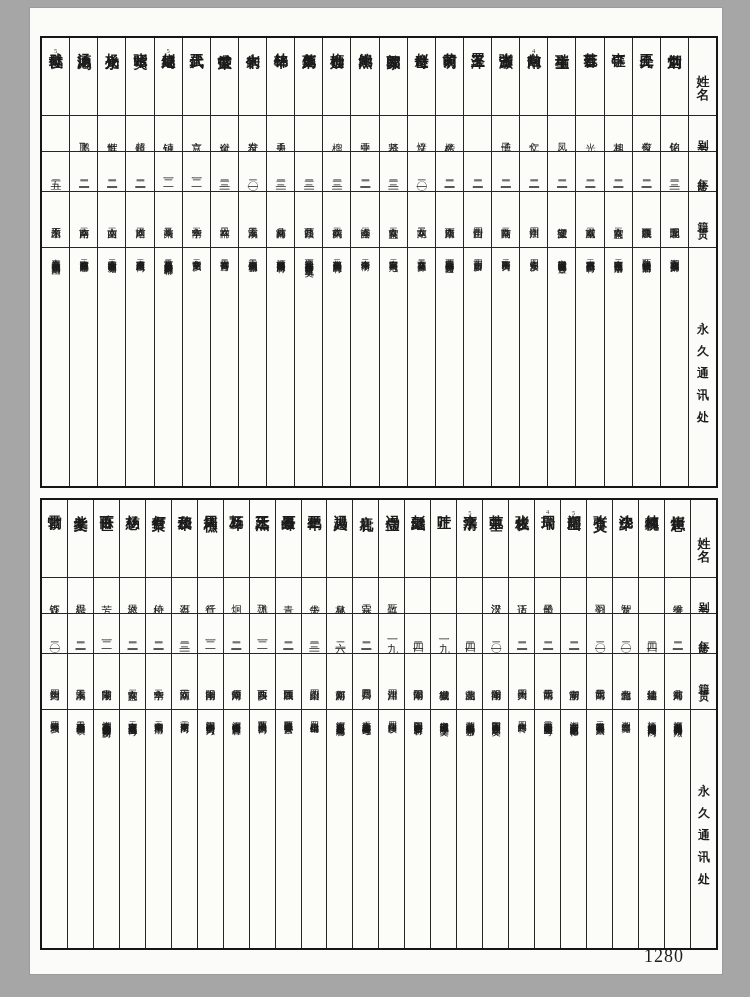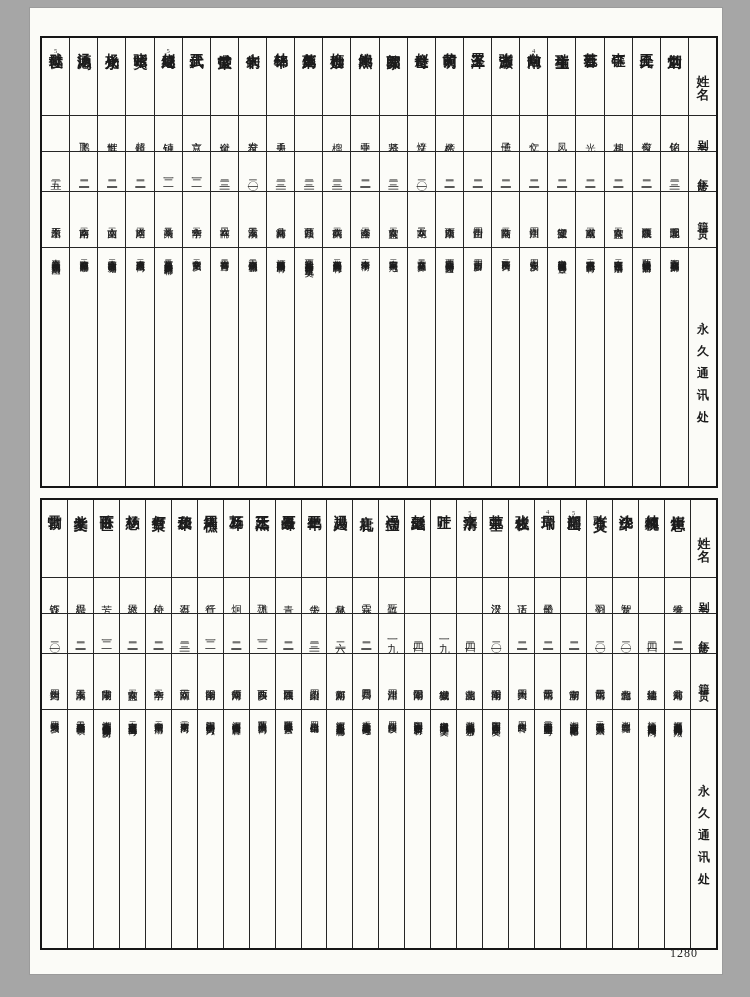--- a/index.html
+++ b/index.html
@@ -39,22 +39,22 @@
   .band-address{flex:1 1 auto;border-bottom:none;justify-content:flex-start;padding-top:4px;}
   .addr{font-size:9px;line-height:11px;height:118px;letter-spacing:0.5px;}
   .annot{font-size:6.5px;line-height:7px;letter-spacing:0;color:#3a3a3a;margin-top:2px;font-weight:normal;}
   .hcell{font-weight:bold;background:#fbfbf7;}
   .hcell.band-name{justify-content:center;padding-top:0;font-size:13px;letter-spacing:12px;}
   .hcell.band-alias{font-size:11px;letter-spacing:3px;}
   .hcell.band-age{font-size:11px;letter-spacing:3px;}
   .hcell.band-native{font-size:11px;letter-spacing:8px;}
   .hcell.band-address{justify-content:center;padding-top:0;font-size:12px;letter-spacing:22px;}
   .page-number{
-    position:absolute;right:24px;top:938px;
-    font-size:12px;letter-spacing:1px;color:#1e1e1e;
+    position:absolute;right:38px;top:938px;
+    font-size:18px;letter-spacing:1px;color:#1e1e1e;
     font-family:"Liberation Serif","DejaVu Serif",serif;
   }
 </style>
 </head>
 <body>
 
 <div class="scan">
   <div class="page">
     <div id="table-top" class="table table-top">
         <div class="col header-col">

